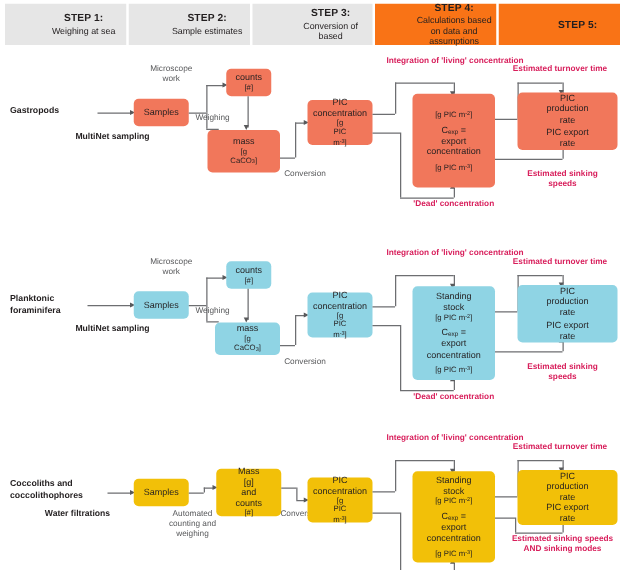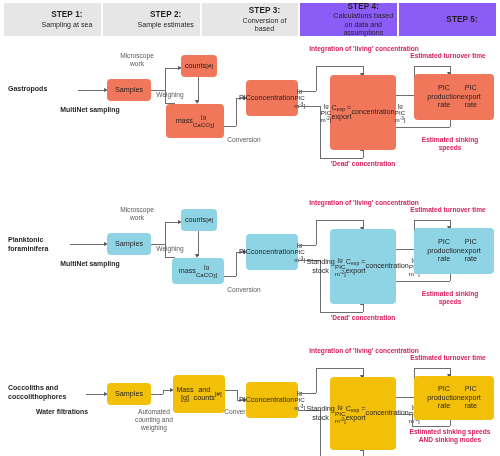--- a/index.html
+++ b/index.html
@@ -30,21 +30,21 @@
     flex: 1 1 0;
     display: flex;
     flex-direction: column;
     align-items: center;
     justify-content: center;
     text-align: center;
     line-height: 1.15;
     padding-left: 29px;
   }
   .step.grey { background: #e6e6e6; }
-  .step.purple { background: #8b5cf6; }
+  .step.purple { background: #f97316; }
   .step-title {
     font-weight: bold;
     font-size: 8.2px;
     letter-spacing: .1px;
   }
   .step-sub {
     font-size: 7.1px;
     margin-top: 1px;
     padding: 0 2px;
   }
@@ -52,21 +52,21 @@
   
   .row { position: absolute; left: 0; width: 500px; }
   .row1 { top: 44px; height: 130px; }
   .row2 { top: 198px; height: 130px; }
   .row3 { top: 352px; height: 104px; }
 
   .box {
     position: absolute;
     border-radius: 4px;
     display: flex;
-    flex-direction: row;
+    flex-direction: column;
     align-items: center;
     justify-content: center;
     text-align: center;
     line-height: 1.18;
     box-sizing: border-box;
     padding: 1px 18px;
   }
   .c-salmon { background: #f1775b; color: #231f20; }
   .c-blue   { background: #8fd4e4; color: #231f20; }
   .c-gold   { background: #f2c008; color: #231f20; }
@@ -137,21 +137,21 @@
   }
   sub { font-size: .72em; vertical-align: -0.18em; }
   sup { font-size: .72em; vertical-align: 0.38em; }
 </style>
 </head>
 <body>
 
 <div class="steps">
   <div class="step grey">
     <div class="step-title">STEP 1:</div>
-    <div class="step-sub">Sampling at sea</div>
+    <div class="step-sub">Weighing at sea</div>
   </div>
   <div class="step grey">
     <div class="step-title">STEP 2:</div>
     <div class="step-sub">Sample estimates</div>
   </div>
   <div class="step grey">
     <div class="step-title">STEP 3:</div>
     <div class="step-sub">Conversion of based</div>
   </div>
   <div class="step purple">

